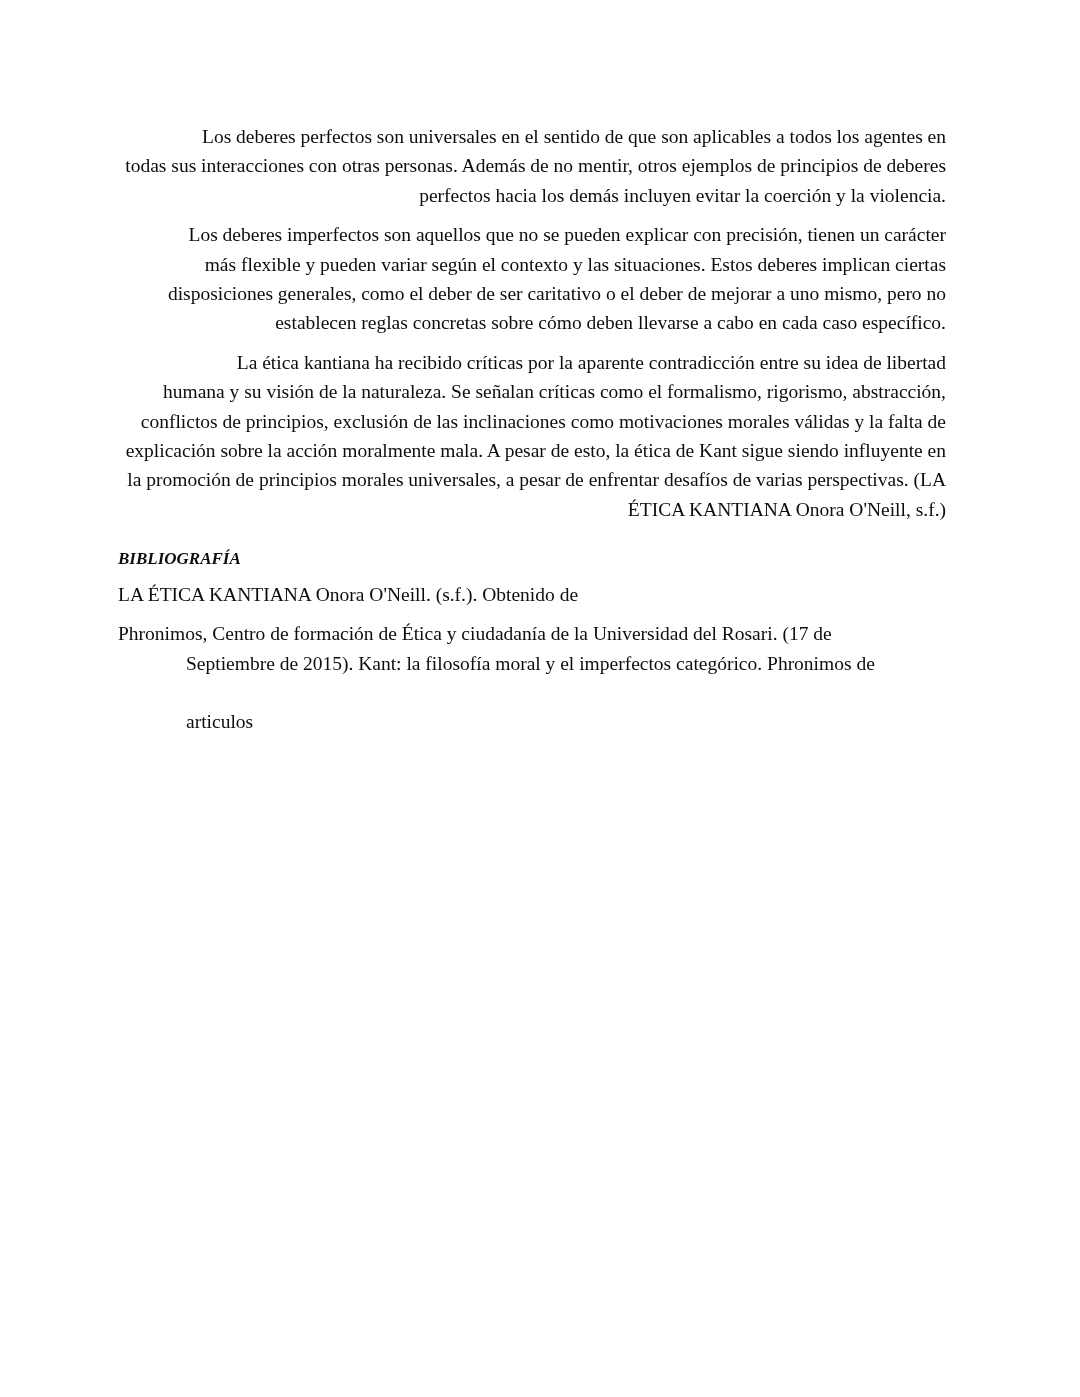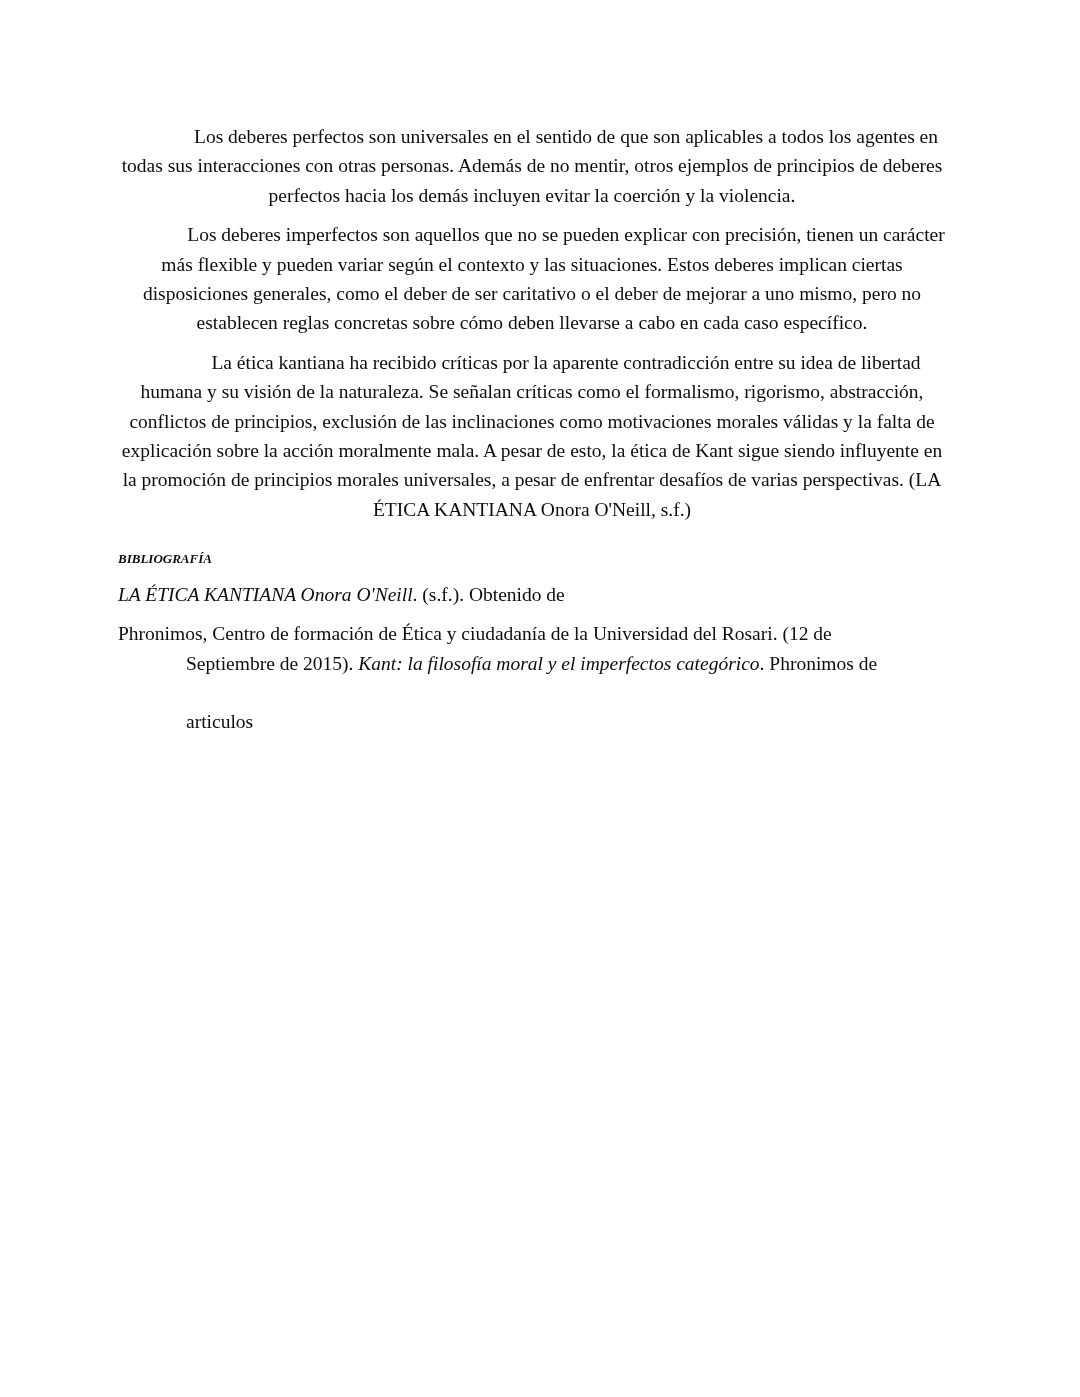--- a/index.html
+++ b/index.html
@@ -16,58 +16,57 @@
     padding: 122px 134px 60px 118px;
     font-family: "Liberation Serif", "DejaVu Serif", serif;
     font-size: 19.5px;
     line-height: 29.4px;
     color: #0d0d0d;
     overflow: hidden;
   }
   .para {
     margin: 0 0 10px 0;
     text-indent: 68px;
-    text-align: center;
+    text-align: right;
   }
   .bib-heading {
     margin: 20px 0 6px 0;
     font-weight: bold;
     font-style: italic;
-    font-size: 13px;
+    font-size: 17px;
     line-height: 29.4px;
   }
   .bib-entry {
     margin: 0 0 10px 0;
     padding-left: 68px;
     text-indent: -68px;
   }
   .bib-line {
     white-space: nowrap;
   }
   .italic {
-    font-style: italic;
   }
 </style>
 </head>
 <body>
 
 <div class="page">
 
   <p class="para">Los deberes perfectos son universales en el sentido de que son aplicables a todos los agentes en todas sus interacciones con otras personas. Además de no mentir, otros ejemplos de principios de deberes perfectos hacia los demás incluyen evitar la coerción y la violencia.</p>
 
   <p class="para">Los deberes imperfectos son aquellos que no se pueden explicar con precisión, tienen un carácter más flexible y pueden variar según el contexto y las situaciones. Estos deberes implican ciertas disposiciones generales, como el deber de ser caritativo o el deber de mejorar a uno mismo, pero no establecen reglas concretas sobre cómo deben llevarse a cabo en cada caso específico.</p>
 
   <p class="para">La ética kantiana ha recibido críticas por la aparente contradicción entre su idea de libertad humana y su visión de la naturaleza. Se señalan críticas como el formalismo, rigorismo, abstracción, conflictos de principios, exclusión de las inclinaciones como motivaciones morales válidas y la falta de explicación sobre la acción moralmente mala. A pesar de esto, la ética de Kant sigue siendo influyente en la promoción de principios morales universales, a pesar de enfrentar desafíos de varias perspectivas. (LA ÉTICA KANTIANA Onora O'Neill, s.f.)</p>
 
   <p class="bib-heading">BIBLIOGRAFÍA</p>
 
   <div class="bib-entry">
     <span class="bib-line"><span class="italic">LA ÉTICA KANTIANA Onora O'Neill</span><span>. (s.f.). Obtenido de</span></span><br>
   </div>
 
   <div class="bib-entry">
-    <span class="bib-line">Phronimos, Centro de formación de Ética y ciudadanía de la Universidad del Rosari. (12 de</span><br>
+    <span class="bib-line">Phronimos, Centro de formación de Ética y ciudadanía de la Universidad del Rosari. (17 de</span><br>
     <span class="bib-line"><span>Septiembre de 2015). </span><span class="italic">Kant: la filosofía moral y el imperfectos categórico</span><span>. Phronimos de</span></span><br>
     <br>
     <span class="bib-line">articulos</span>
   </div>
 
 </div>
 
 </body></html>

